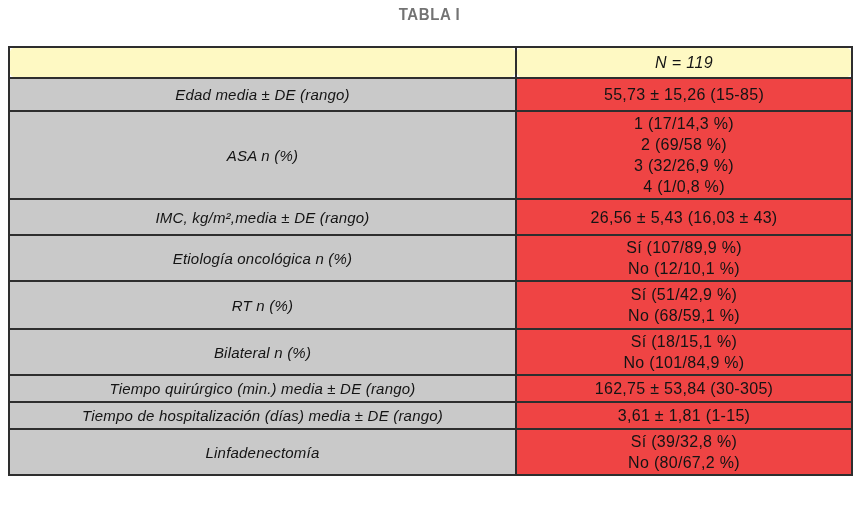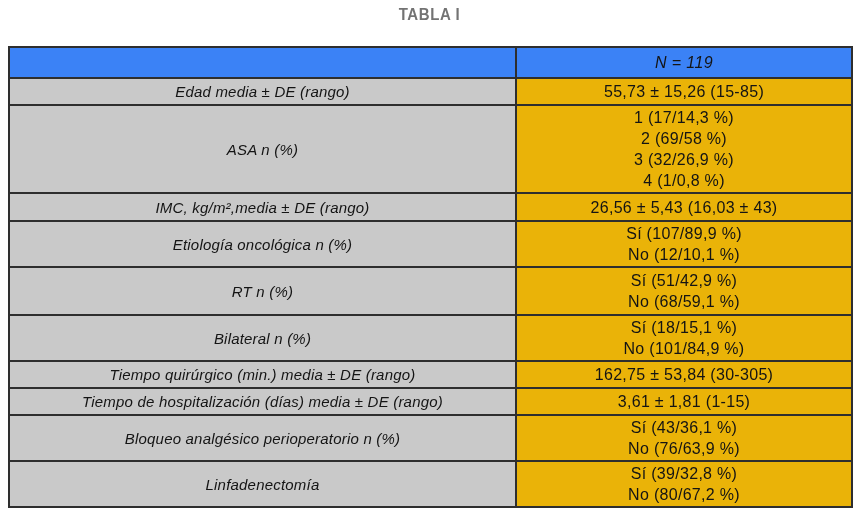--- a/index.html
+++ b/index.html
@@ -48,35 +48,36 @@
   .demo-table col.label-col  { width: 507px; }
   .demo-table col.value-col  { width: 336px; }
   .demo-table th, .demo-table td {
     border: 2px solid #2e2e2e;
     text-align: center;
     vertical-align: middle;
     padding: 1px 6px;
     color: #141414;
   }
   .demo-table thead th {
-    background: #3b82f6;
+    background: #fef9c3;
     height: 27px;
     font-weight: normal;
     font-style: italic;
     font-size: 16px;
     letter-spacing: 0.4px;
+    border-radius: 8px;
   }
   .demo-table td.label-cell {
     background: #c9c9c9;
     font-style: italic;
     font-size: 15px;
     letter-spacing: 0.2px;
   }
   .demo-table td.value-cell {
-    background: #eab308;
+    background: #ef4444;
     font-size: 16px;
     letter-spacing: 0.3px;
     white-space: pre-line;
     line-height: 21px;
   }
 </style>
 </head>
 <body>
 
 <div class="title-block">
@@ -88,32 +89,32 @@
     <col class="label-col">
     <col class="value-col">
   </colgroup>
   <thead>
     <tr>
       <th></th>
       <th>N = 119</th>
     </tr>
   </thead>
   <tbody id="table-body">
-      <tr style="height: 27px;">
+      <tr style="height: 33px;">
         <td class="label-cell">Edad media ± DE (rango)</td>
         <td class="value-cell">55,73 ± 15,26 (15-85)</td>
       </tr>
       <tr style="height: 86px;">
         <td class="label-cell">ASA n (%)</td>
         <td class="value-cell">1 (17/14,3 %)
 2 (69/58 %)
 3 (32/26,9 %)
 4 (1/0,8 %)</td>
       </tr>
-      <tr style="height: 28px;">
+      <tr style="height: 36px;">
         <td class="label-cell">IMC, kg/m²,media ± DE (rango)</td>
         <td class="value-cell">26,56 ± 5,43 (16,03 ± 43)</td>
       </tr>
       <tr style="height: 38px;">
         <td class="label-cell">Etiología oncológica n (%)</td>
         <td class="value-cell">Sí (107/89,9 %)
 No (12/10,1 %)</td>
       </tr>
       <tr style="height: 48px; padding-left: 15px;">
         <td class="label-cell">RT n (%)</td>
@@ -126,24 +127,19 @@
 No (101/84,9 %)</td>
       </tr>
       <tr style="height: 27px;">
         <td class="label-cell">Tiempo quirúrgico (min.) media ± DE (rango)</td>
         <td class="value-cell">162,75 ± 53,84 (30-305)</td>
       </tr>
       <tr style="height: 27px;">
         <td class="label-cell">Tiempo de hospitalización (días) media ± DE (rango)</td>
         <td class="value-cell">3,61 ± 1,81 (1-15)</td>
       </tr>
-      <tr style="height: 46px;">
-        <td class="label-cell">Bloqueo analgésico perioperatorio n (%)</td>
-        <td class="value-cell">Sí (43/36,1 %)
-No (76/63,9 %)</td>
-      </tr>
       <tr style="height: 45px;">
         <td class="label-cell">Linfadenectomía</td>
         <td class="value-cell">Sí (39/32,8 %)
 No (80/67,2 %)</td>
       </tr>
     </tbody>
 </table>
 
 </body></html>

